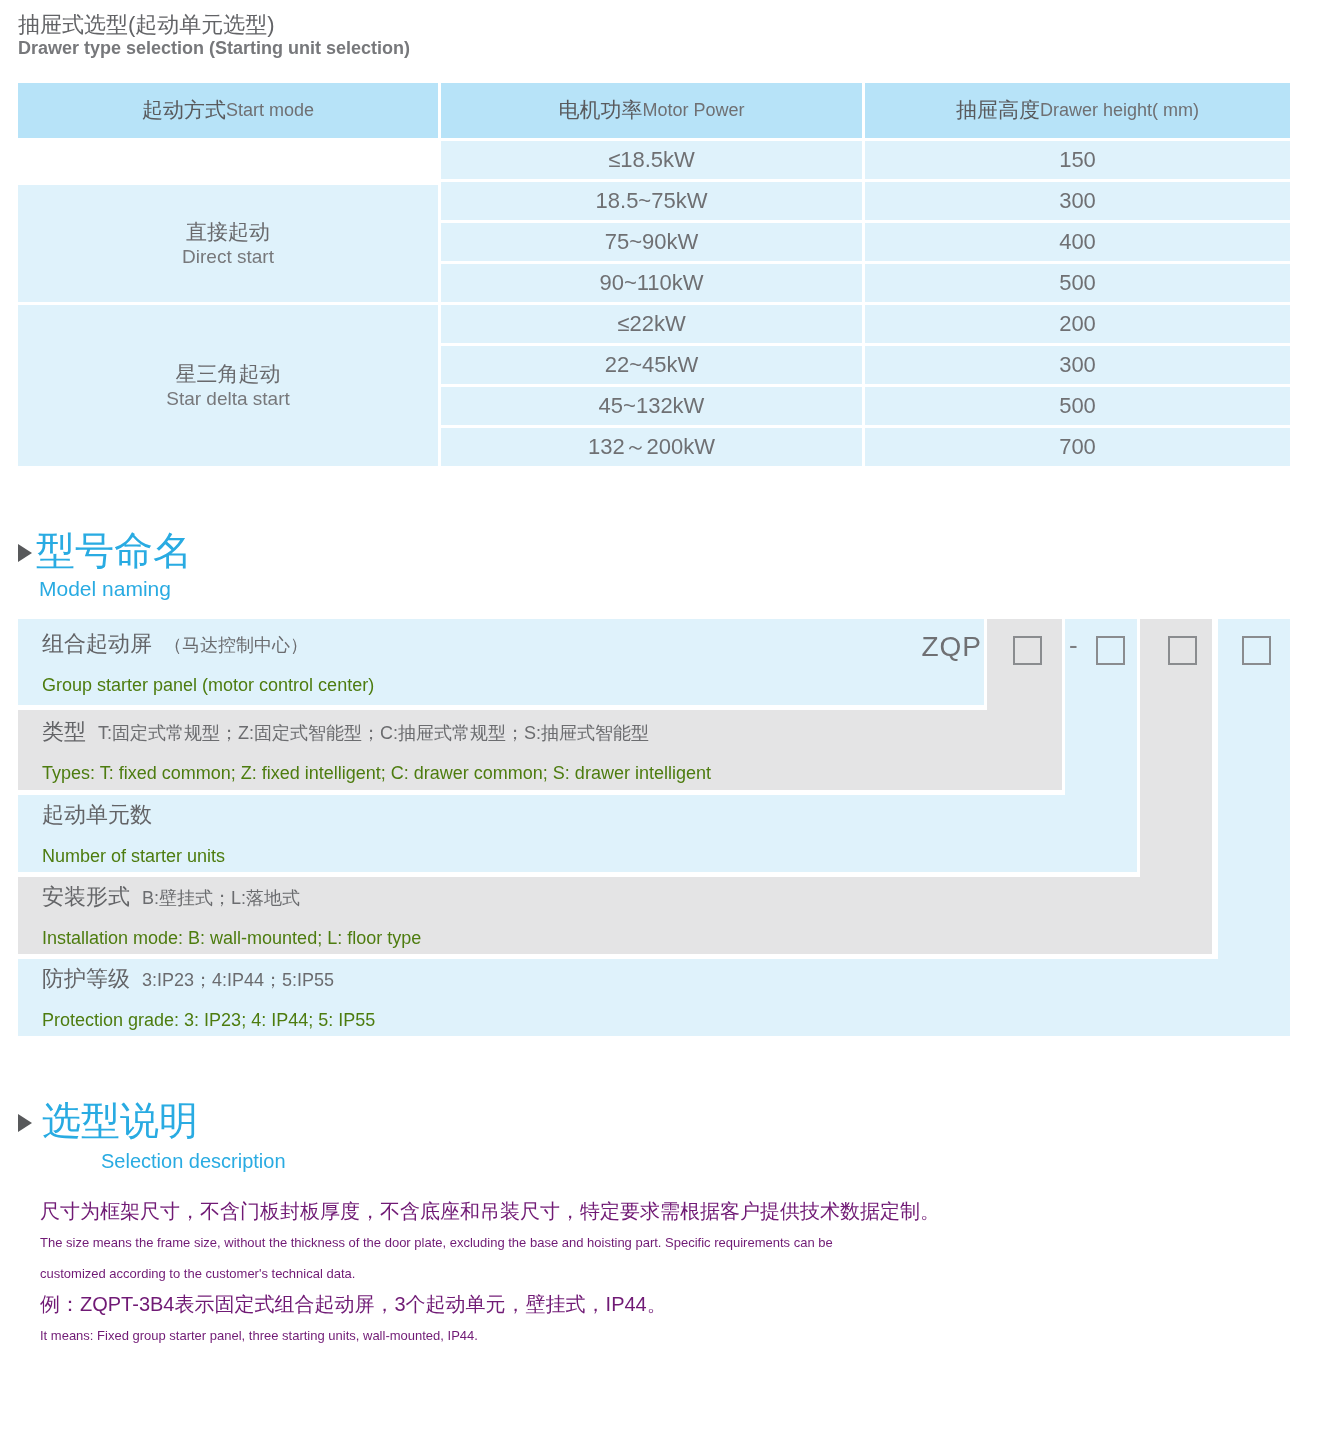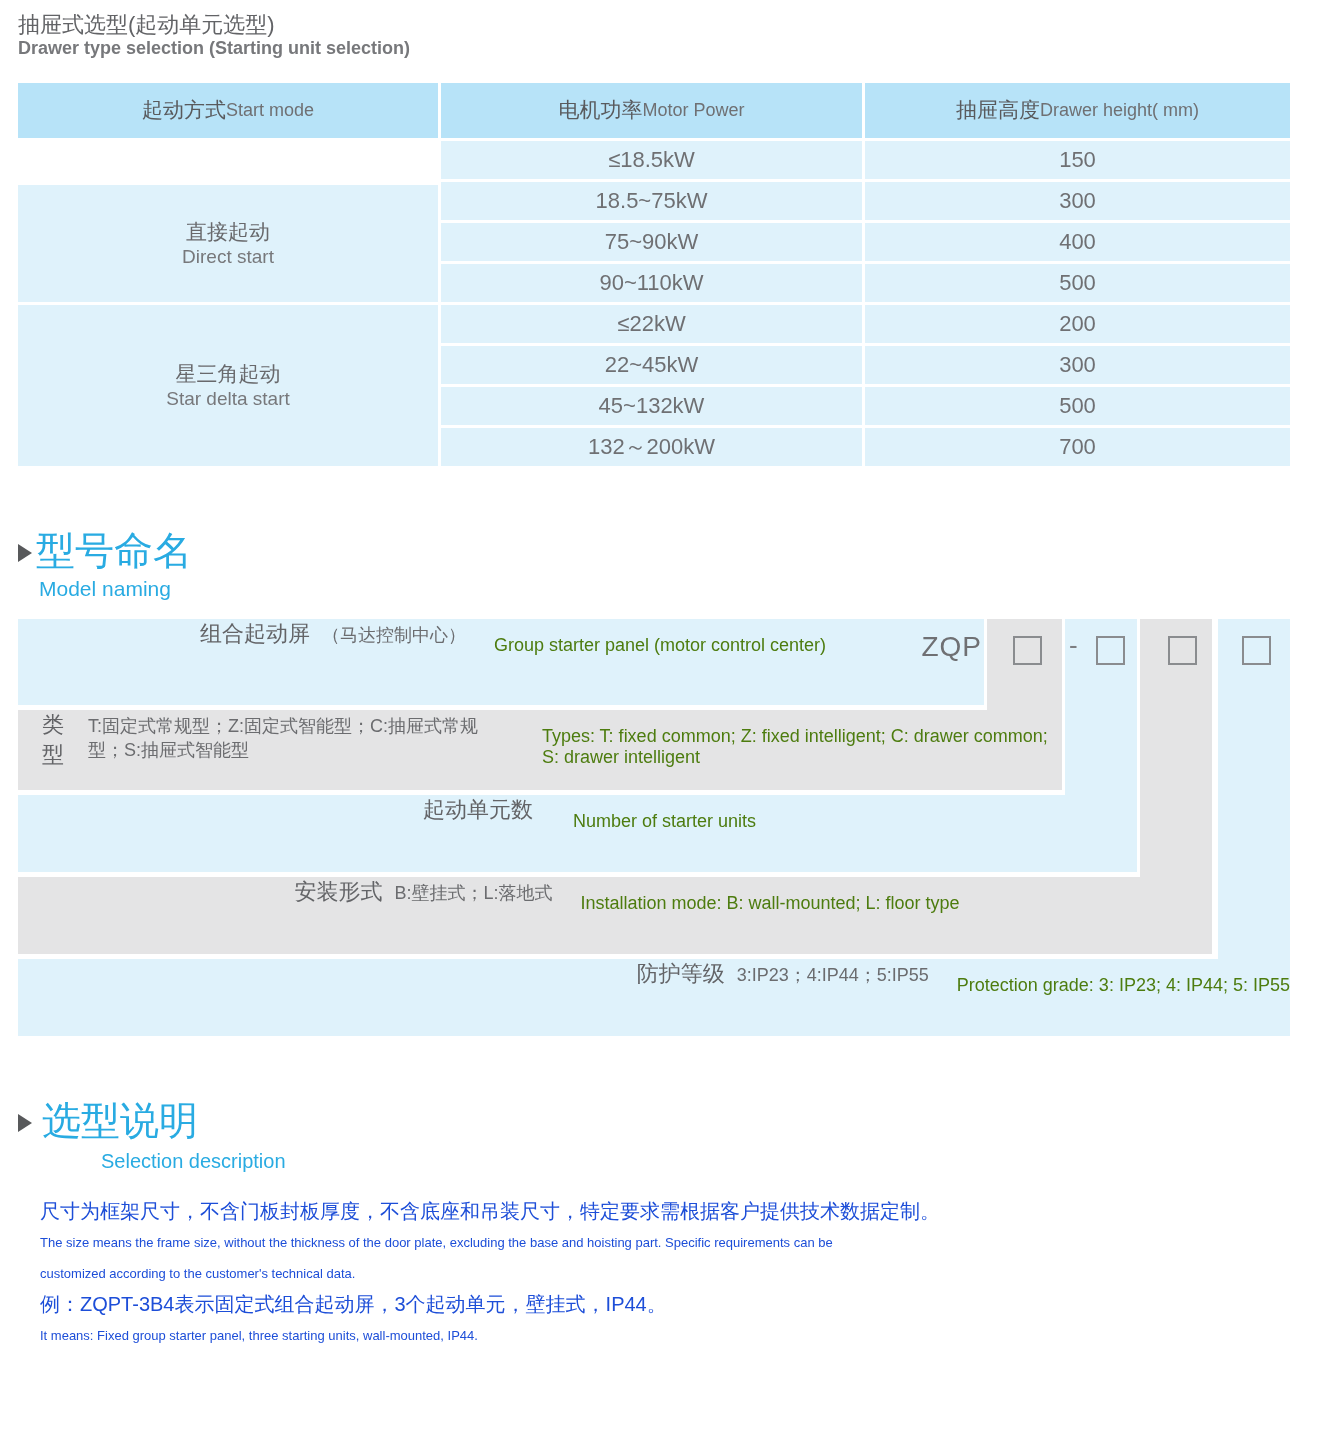--- a/index.html
+++ b/index.html
@@ -40,46 +40,46 @@
   .sec1-en{position:absolute;left:39px;top:577px;font-size:21px;color:#29abe2;}
   .sec2-tri{left:18px;top:1114px;}
   .sec2-cn{position:absolute;left:42px;top:1094px;font-size:39px;color:#29abe2;}
   .sec2-en{position:absolute;left:57px;top:1150px;font-size:20px;color:#29abe2;margin-left:44px;}
 
   
   .diagram{position:absolute;left:18px;top:619px;width:1272px;height:418px;}
   .band,.col{position:absolute;box-sizing:border-box;}
   .blue{background:#dff2fb;}
   .gray{background:#e4e4e5;}
-  .band{left:0;display:flex;flex-direction:row;justify-content:center;padding-left:24px;gap:28px;}
+  .band{left:0;display:flex;flex-direction:column;justify-content:center;padding-left:24px;}
   .b1{top:0;height:86px;width:966px;}
   .b2{top:91px;height:80px;width:1044px;}
   .b3{top:176px;height:77px;width:1119px;}
   .b4{top:258px;height:77px;width:1194px;}
-  .b5{top:340px;height:77px;width:1272px;justify-content:flex-end;}
+  .b5{top:340px;height:77px;width:1272px;}
   .col{top:0;}
   .col1{left:969px;width:75px;height:91px;}
   .col2{left:1047px;width:72px;height:176px;}
   .col3{left:1122px;width:72px;height:258px;}
   .col4{left:1200px;width:72px;height:340px;}
   .band .line1{display:flex;align-items:baseline;}
   .cn-main{font-size:22px;color:#636467;}
   .cn-sub{font-size:18px;color:#6b6c6f;margin-left:12px;}
   .band .line2{font-size:18px;color:#4d7c0f;margin-top:16px;}
   .zqp{position:absolute;left:858px;top:12px;width:106px;text-align:right;font-size:28px;color:#6f7073;letter-spacing:1px;}
   .mbox{position:absolute;top:17px;width:25px;height:25px;border:2px solid #8a8c8f;background:transparent;}
   .mbox1{left:995px;}
   .mbox2{left:1078px;}
   .mbox3{left:1150px;}
   .mbox4{left:1224px;}
   .mdash{position:absolute;left:1051px;top:11px;font-size:26px;color:#7c7e81;}
 
   
   .desc{position:absolute;left:40px;top:1196px;width:1255px;}
-  .desc .dl{line-height:31px;color:#1d4ed8;}
+  .desc .dl{line-height:31px;color:#701a75;}
   .dl-cn{font-size:20px;}
   .dl-en{font-size:13px;}
 </style>
 </head>
 <body>
 
 <div class="page">
 
   <div class="doc-title-cn">抽屉式选型(起动单元选型)</div>
   <div class="doc-title-en">Drawer type selection (Starting unit selection)</div>

